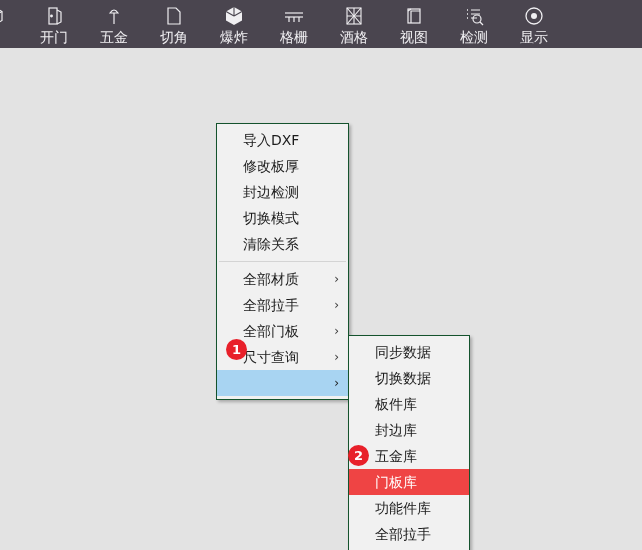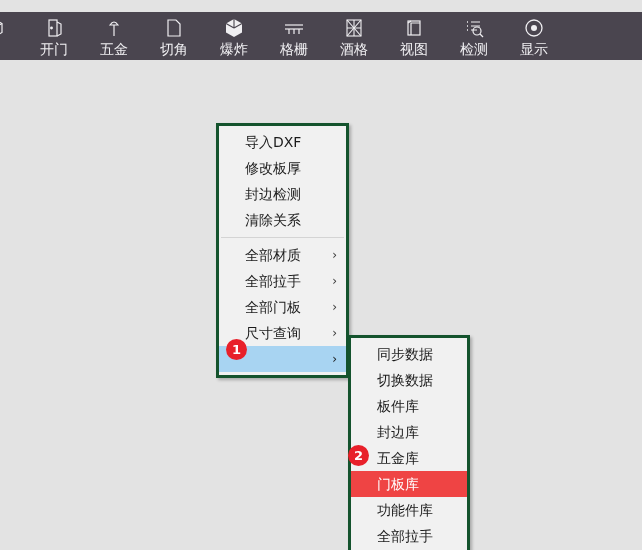--- a/index.html
+++ b/index.html
@@ -18,21 +18,21 @@
   #app {
     position: relative;
     width: 642px;
     height: 550px;
   }
 
   
   .toolbar {
     position: absolute;
     left: 0;
-    top: 12px;
+    top: 0;
     width: 642px;
     height: 48px;
     background: #4a454f;
     display: flex;
     align-items: flex-start;
     overflow: hidden;
   }
   .tool-item {
     width: 60px;
     flex: 0 0 60px;
@@ -64,21 +64,21 @@
     line-height: 17px;
     white-space: nowrap;
     letter-spacing: 0px;
     color: #f0eff2;
   }
 
   
   .menu {
     position: absolute;
     background: #f1f1f1;
-    border: 3px solid #14532d;
+    border: 1px solid #14532d;
     box-sizing: border-box;
     box-shadow: 2px 2px 3px rgba(0,0,0,0.26);
     padding: 3px 0;
     font-size: 14px;
     color: #1b1b1b;
     z-index: 10;
   }
   .menu-main {
     left: 216px;
     top: 123px;
@@ -283,20 +283,23 @@
     </div>
 
     <div class="menu-item">
       <span class="label">修改板厚</span>
     </div>
 
     <div class="menu-item">
       <span class="label">封边检测</span>
     </div>
 
+    <div class="menu-item">
+      <span class="label">切换模式</span>
+    </div>
 
     <div class="menu-item">
       <span class="label">清除关系</span>
     </div>
 
     <div class="menu-sep"></div>
 
     <div class="menu-item">
       <span class="label">全部材质</span>
       <span class="arrow">›</span>

